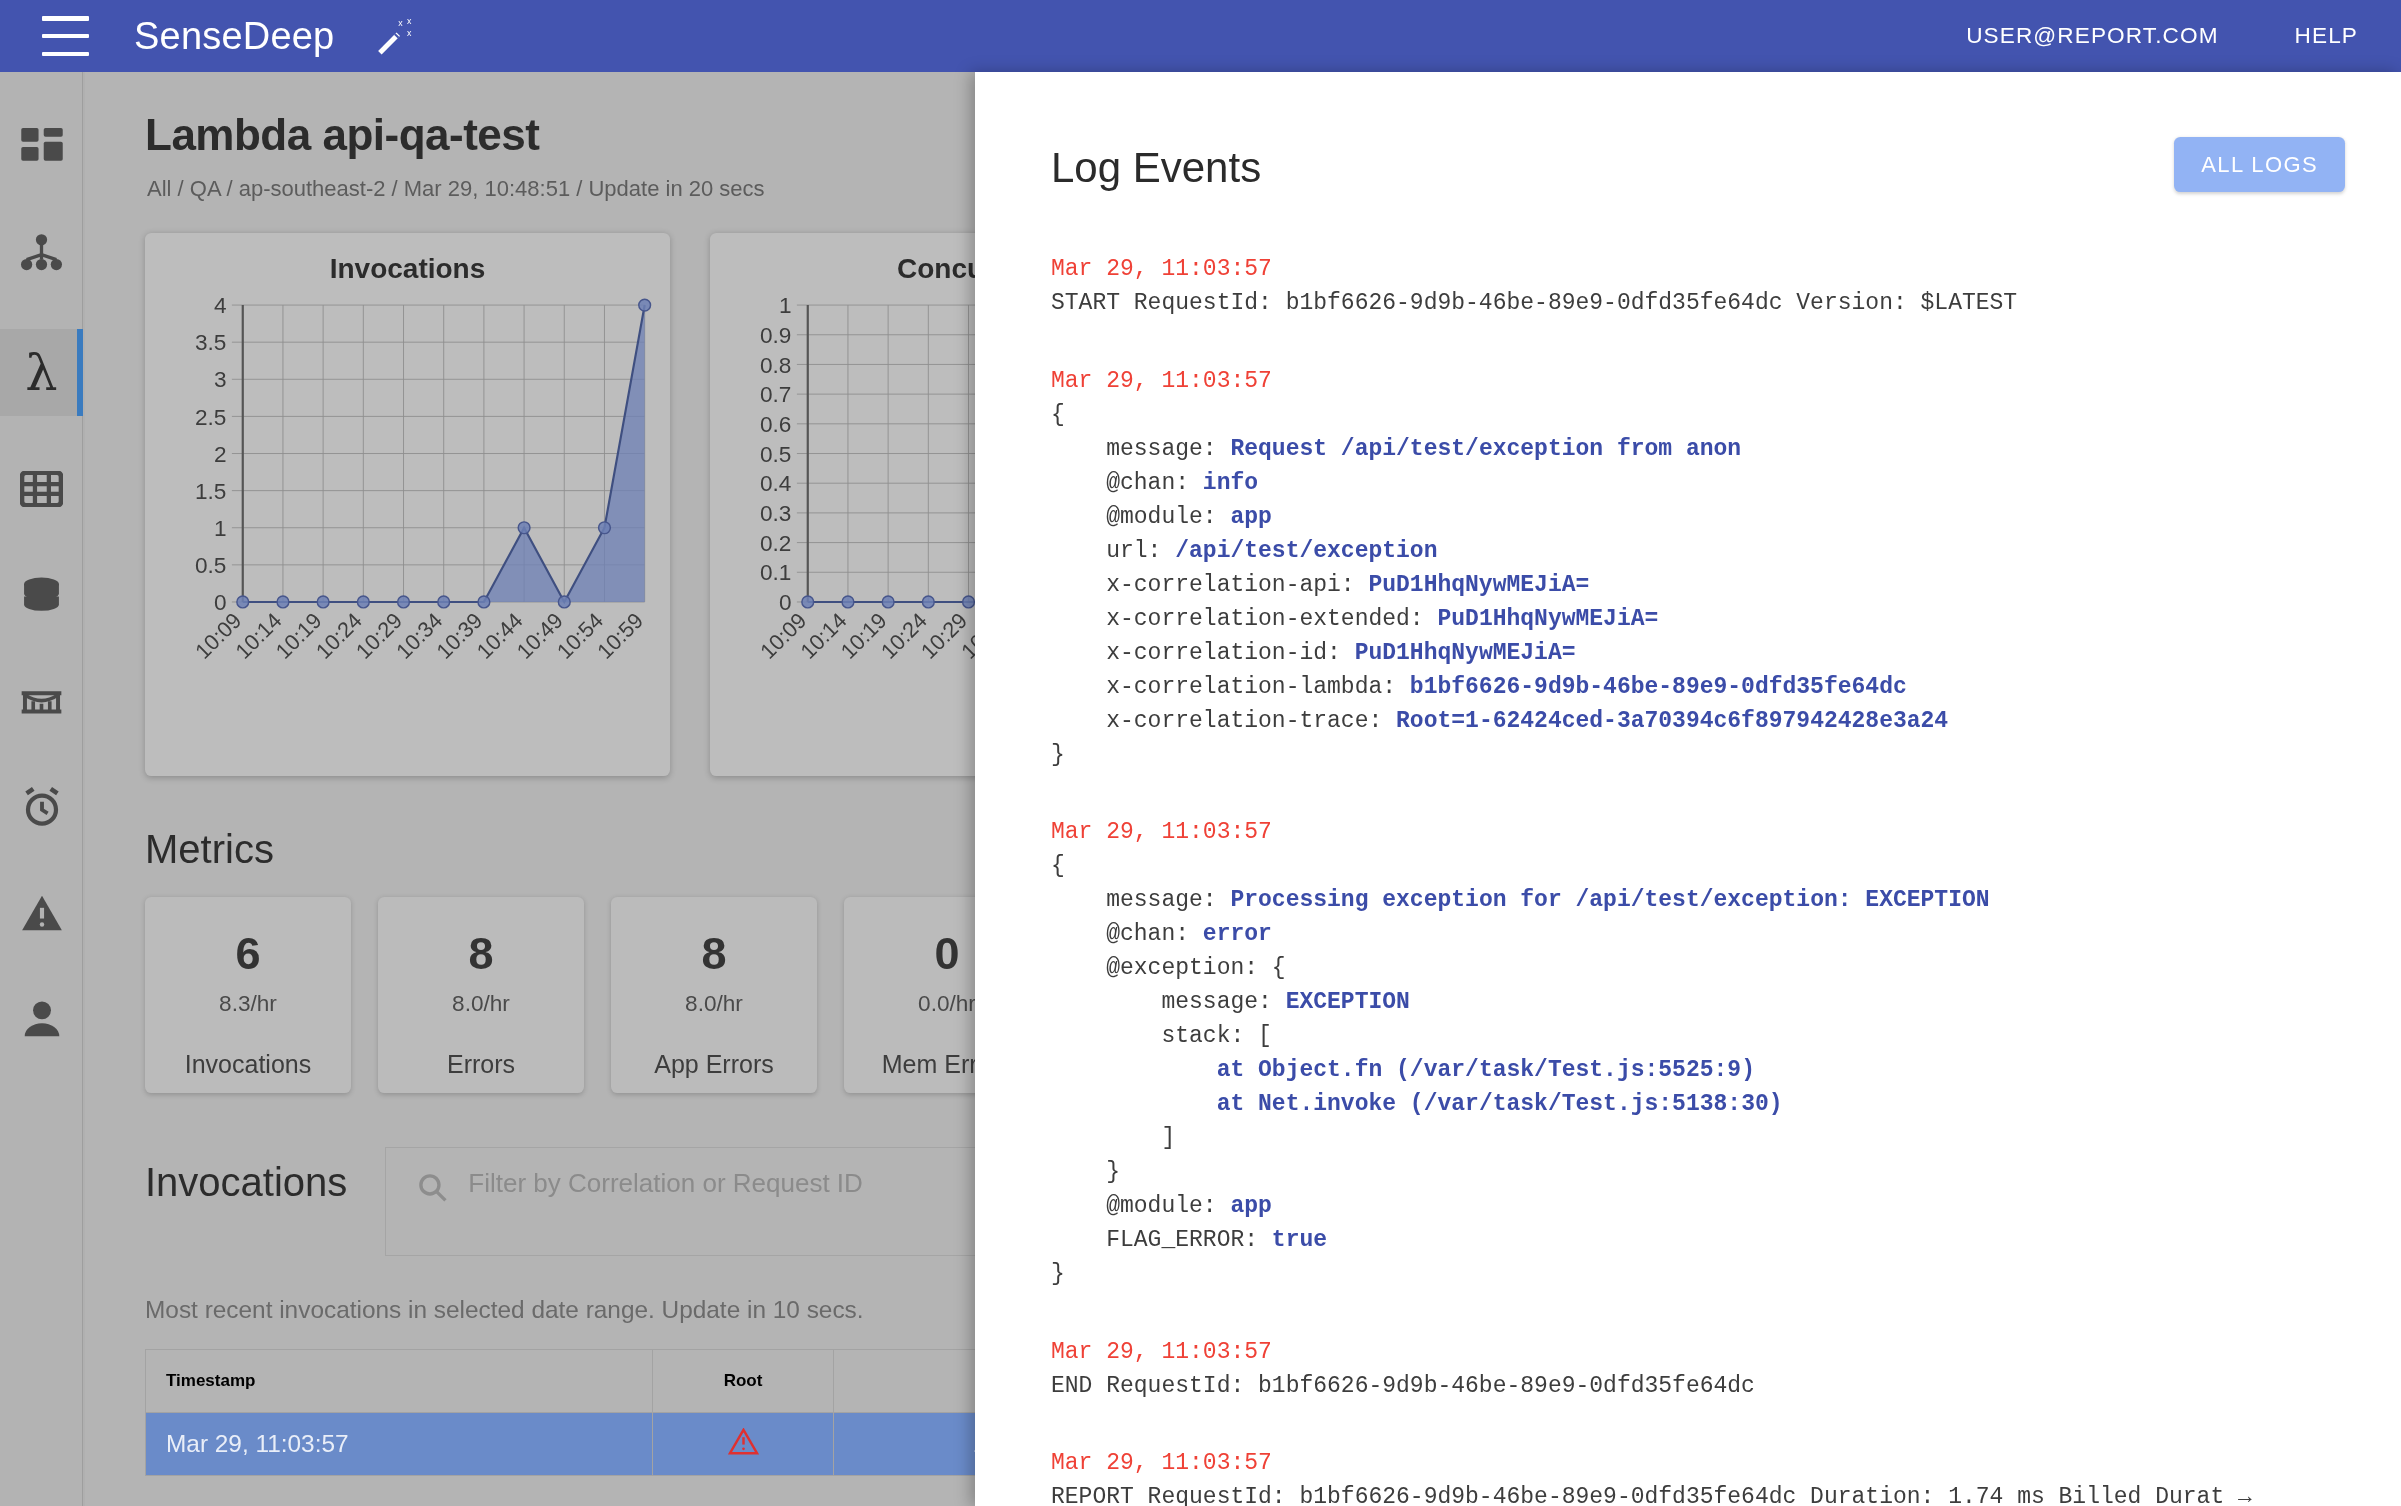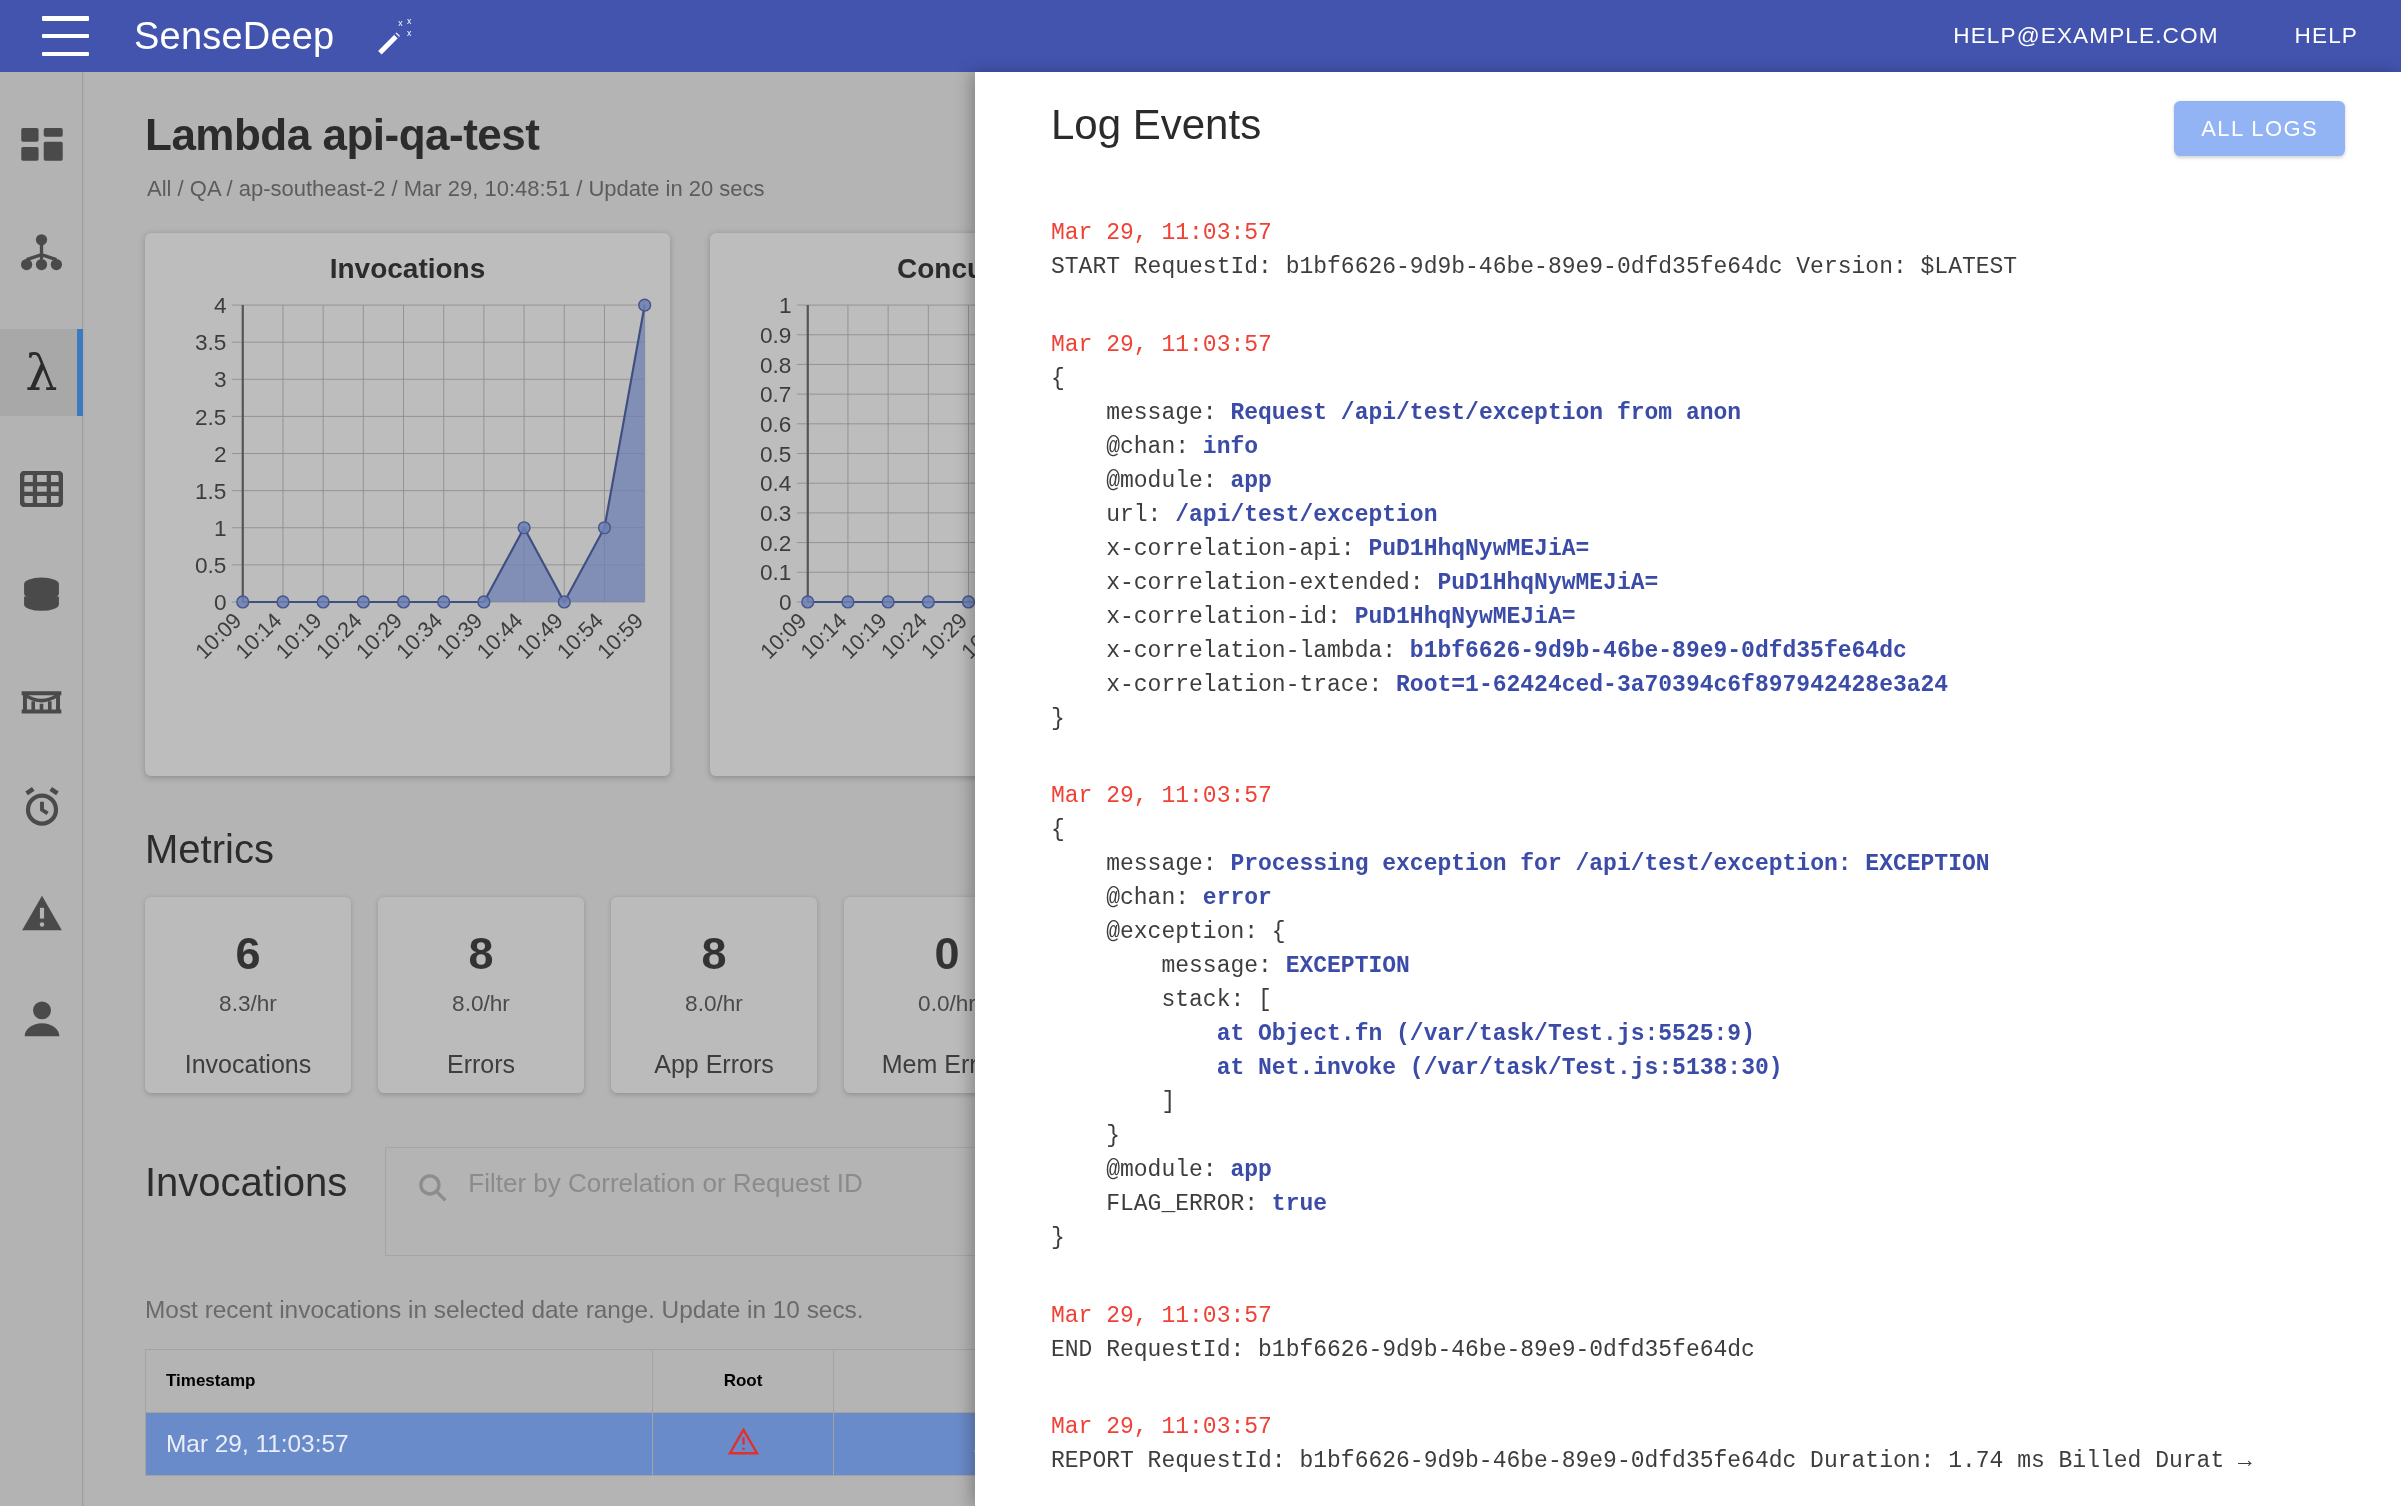--- a/index.html
+++ b/index.html
@@ -93,21 +93,21 @@
   #inv-table th.tr, #inv-table td.tr { text-align: right; padding-right: 31px; }
   #inv-table tbody tr.selected td { background: #6a8bc9; color: #e9eef8; }
   #inv-table tbody td { font-size: 24.4px; color: #3a3a3a; }
   .warn-tri { display: inline-block; }
 
   
   #logpanel {
     position: absolute; left: 975px; top: 72px; width: 1426px; height: 1435px;
     background: #fff; z-index: 40; box-shadow: -5.4px 0 14.5px rgba(0,0,0,.25); overflow: hidden;
   }
-  #logpanel-head { display: flex; align-items: flex-start; padding: 29px 56px 0 76px; }
+  #logpanel-head { display: flex; align-items: flex-end; padding: 65px 56px 0 76px; }
   #log-title { font-size: 42px; color: #2b2b2b; font-weight: 400; }
   #logpanel-head .sp { flex: 1; }
   #all-logs-btn {
     background: #92b3f4; color: #fff; border: 0; border-radius: 6.3px;
     padding: 14.5px 27px; font-size: 22px; letter-spacing: 1.4px; cursor: pointer;
     font-family: "Liberation Sans", sans-serif; box-shadow: 0 1.8px 3.6px rgba(0,0,0,.18);
   }
   #log-body {
     margin: 60px 0 0 0; padding: 0 36px 0 76px;
     font-family: "Liberation Mono", monospace; font-size: 23px; line-height: 34px;
@@ -134,21 +134,21 @@
     <div id="wand">
       <svg width="42" height="42" viewBox="0 0 24 24">
         <path d="M3.5 20.5 L14 10 L16 12 L5.5 22.5 Z" fill="#fff"></path>
         <path d="M13 10.8 L15.2 13" stroke="#4354af" stroke-width="1.2"></path>
         <text x="15" y="6" font-size="5" fill="#fff">x</text>
         <text x="20" y="5" font-size="5" fill="#fff">x</text>
         <text x="20" y="12" font-size="5" fill="#fff">x</text>
       </svg>
     </div>
     <div id="topbar-spacer"></div>
-    <div id="user-email" class="topbar-link">HELP@EXAMPLE.COM</div>
+    <div id="user-email" class="topbar-link">USER@REPORT.COM</div>
     <div id="help-link" class="topbar-link">HELP</div>
   </div>
 
   <div id="rail">
     <div class="rail-item">
       <span>
         <svg width="42" height="38" viewBox="0 0 24 22">
           <rect x="0" y="0" width="10" height="8" rx="1"></rect>
             <rect x="13" y="0" width="11" height="5" rx="1"></rect>
           <rect x="0" y="11" width="10" height="8" rx="1"></rect>

